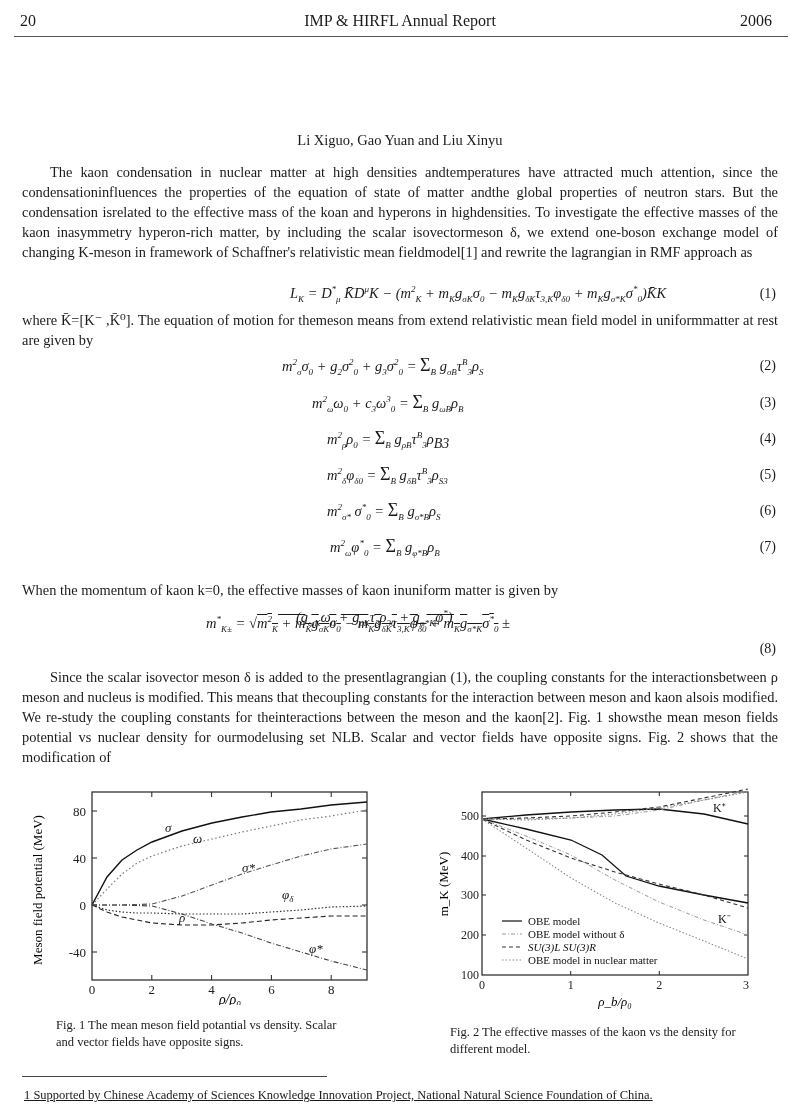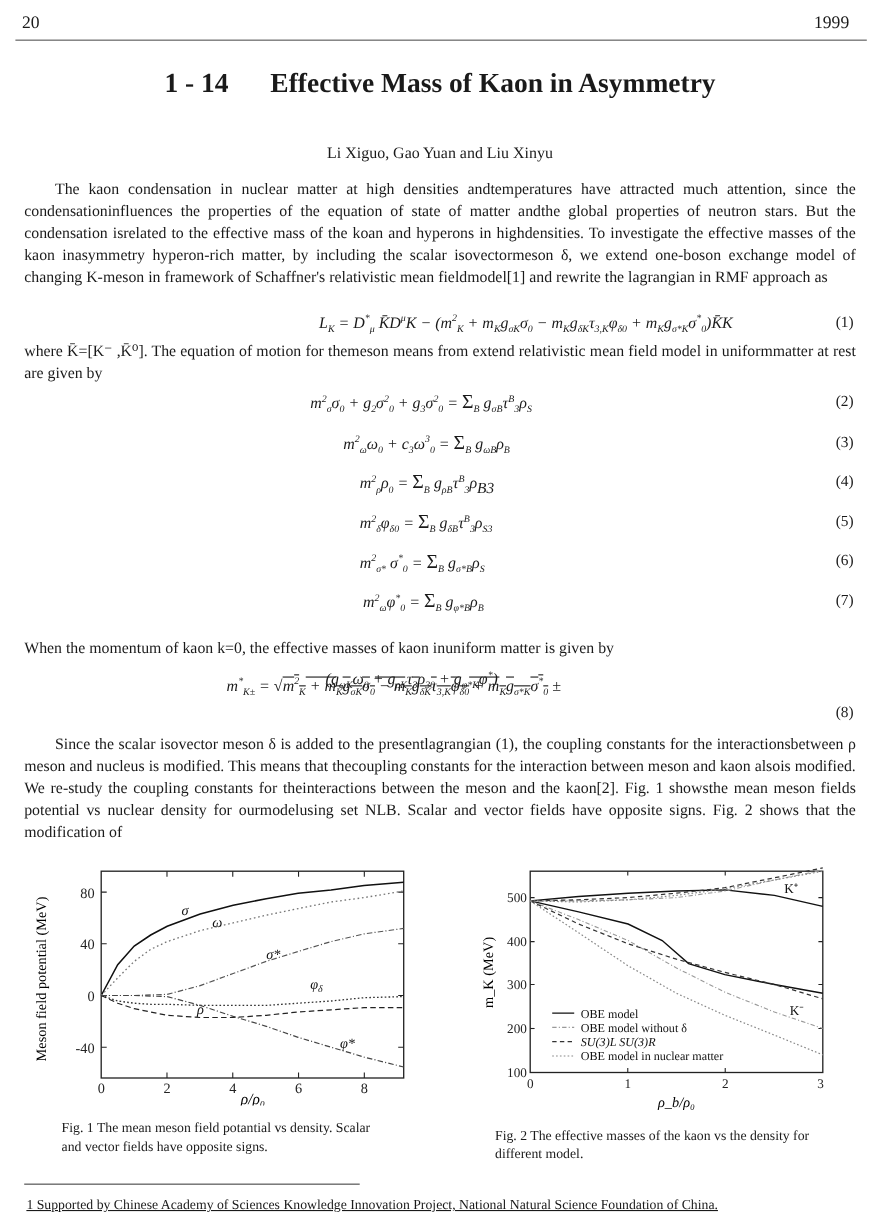--- a/index.html
+++ b/index.html
@@ -21,26 +21,26 @@
   .cap{position:absolute;font-size:12.5px;line-height:17px;}
   .fn-rule{position:absolute;left:22px;width:305px;top:1076px;border-top:1px solid #444;}
   .fn{position:absolute;left:24px;top:1088px;font-size:12.5px;text-decoration:underline;}
   svg text{font-family:"Liberation Serif",serif;}
 </style>
 </head>
 <body>
 
 <div class="hdr">
   <span class="pn">20</span>
-  <span class="yr">1999</span>
+  <span class="jt">IMP &amp; HIRFL Annual Report</span>
+  <span class="yr">2006</span>
 </div>
 <div class="hrule"></div>
 
 <div class="title">
-  <div><span class="num">1 - 14</span><span>Effective Mass of Kaon in Asymmetry</span></div>
 </div>
 <div class="authors">Li Xiguo, Gao Yuan and Liu Xinyu</div>
 
 <div class="para indent" style="top:162px;">The kaon condensation in nuclear matter at high densities andtemperatures have attracted much attention, since the condensationinfluences the properties of the equation of state of matter andthe global properties of neutron stars. But the condensation isrelated to the effective mass of the koan and hyperons in highdensities. To investigate the effective masses of the kaon inasymmetry hyperon-rich matter, by including the scalar isovectormeson δ, we extend one-boson exchange model of changing K-meson in framework of Schaffner's relativistic mean fieldmodel[1] and rewrite the lagrangian in RMF approach as</div>
 
 <div class="eq" style="left:290px;top:284px;text-align:right;">
   L<sub style="font-size:9px">K</sub> = D<sup style="font-size:9px">*</sup><sub style="font-size:9px">μ</sub> K̄D<sup style="font-size:9px">μ</sup>K − (m<sup style="font-size:9px">2</sup><sub style="font-size:9px">K</sub> + m<sub style="font-size:9px">K</sub>g<sub style="font-size:9px">σK</sub>σ<sub style="font-size:9px">0</sub> − m<sub style="font-size:9px">K</sub>g<sub style="font-size:9px">δK</sub>τ<sub style="font-size:9px">3,K</sub>φ<sub style="font-size:9px">δ0</sub> + m<sub style="font-size:9px">K</sub>g<sub style="font-size:9px">σ*K</sub>σ<sup style="font-size:9px">*</sup><sub style="font-size:9px">0</sub>)K̄K
 </div>
 <span class="eqn" style="top:286px;">(1)</span>
 

